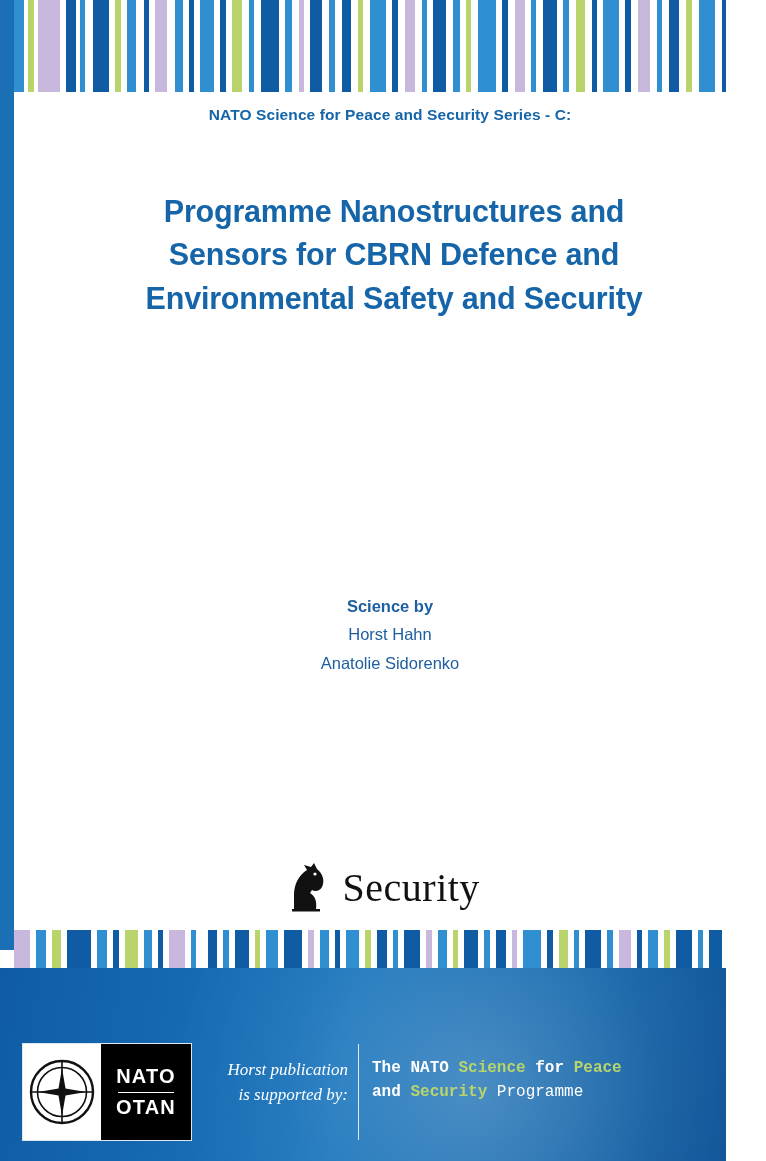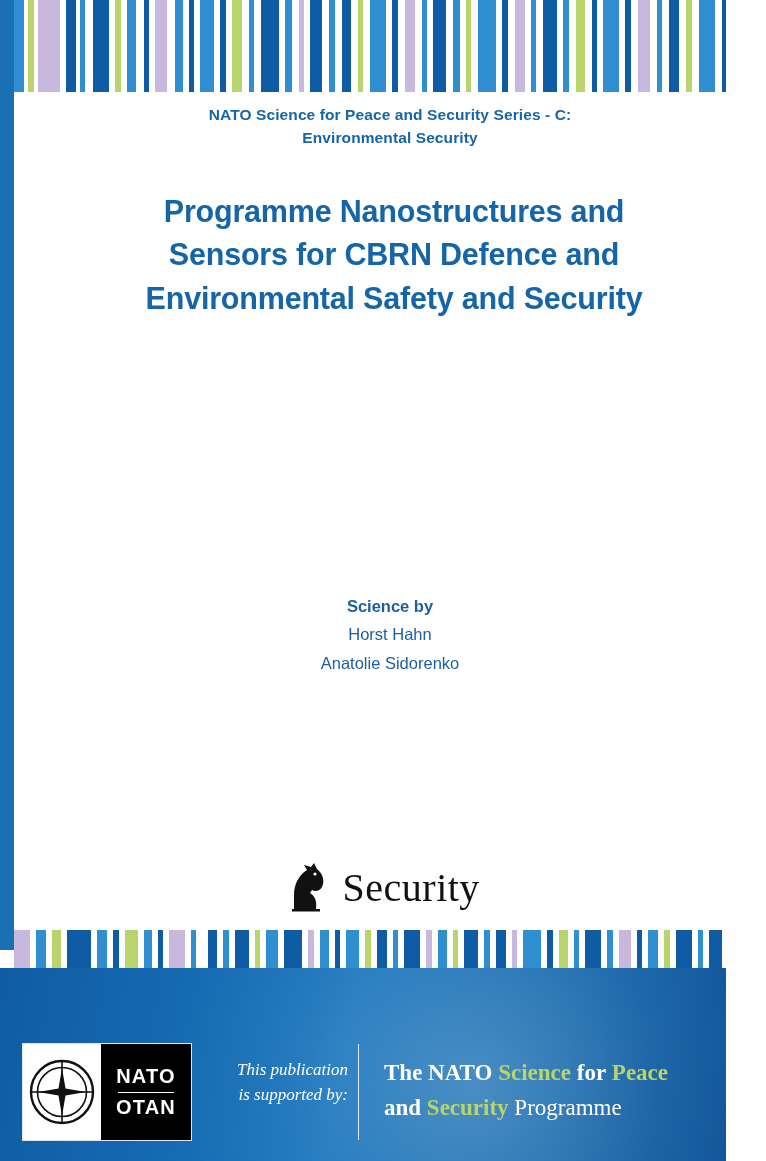--- a/index.html
+++ b/index.html
@@ -181,26 +181,26 @@
   .vrule {
     position: absolute;
     left: 358px;
     top: 1044px;
     width: 1px;
     height: 96px;
     background: rgba(255,255,255,0.85);
   }
   .programme {
     position: absolute;
-    left: 384px;
+    left: 372px;
     top: 1056px;
     width: 380px;
     color: #ffffff;
-    font-family: Liberation Serif, serif;
-    font-size: 23px;
+    font-family: Liberation Mono, monospace;
+    font-size: 16px;
     line-height: 1.5;
   }
   .programme .accent { color: #b9d46a; font-weight: bold; }
   .programme .strong { font-weight: bold; }
 </style>
 </head>
 <body>
 
 <div class="cover">
 
@@ -252,21 +252,20 @@
       <div class="bar" style="left: 655px; width: 10px; background: rgb(15, 92, 164);"></div>
       <div class="bar" style="left: 672px; width: 6px; background: rgb(185, 212, 106);"></div>
       <div class="bar" style="left: 685px; width: 16px; background: rgb(47, 143, 208);"></div>
       <div class="bar" style="left: 708px; width: 5px; background: rgb(15, 92, 164);"></div>
       <div class="bar" style="left: 720px; width: 12px; background: rgb(47, 143, 208);"></div>
       <div class="bar" style="left: 739px; width: 8px; background: rgb(15, 92, 164);"></div>
     </div>
 
   <div class="series-header">
     <div>NATO Science for Peace and Security Series - C:</div>
-    <div>Environmental Security</div>
   </div>
 
   <div class="title">
     <div>Programme Nanostructures and</div>
     <div>Sensors for CBRN Defence and</div>
     <div>Environmental Safety and Security</div>
   </div>
 
   <div class="editors">
     <div class="edited-by">Science by</div>
@@ -349,21 +348,21 @@
       </svg>
     </div>
     <div class="nato-word">
       <span>NATO</span>
       <span class="nato-divider"></span>
       <span>OTAN</span>
     </div>
   </div>
 
   <div class="support-text">
-    <div>This publication</div>
+    <div>Horst publication</div>
     <div>is supported by:</div>
   </div>
 
   <div class="vrule"></div>
 
   <div class="programme">
     <div>
       <span class="strong">The</span>
       <span class="strong">NATO</span>
       <span class="accent">Science</span>

